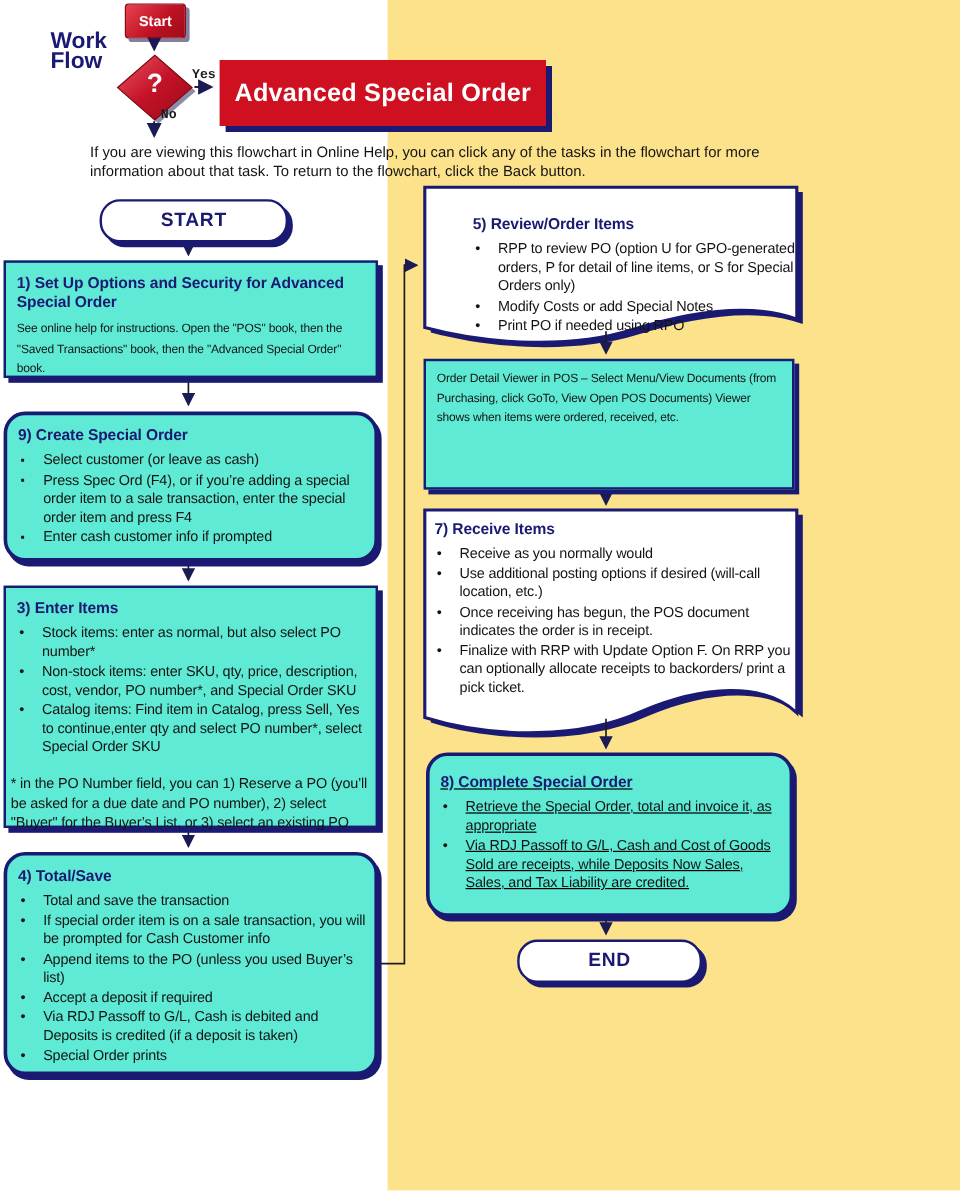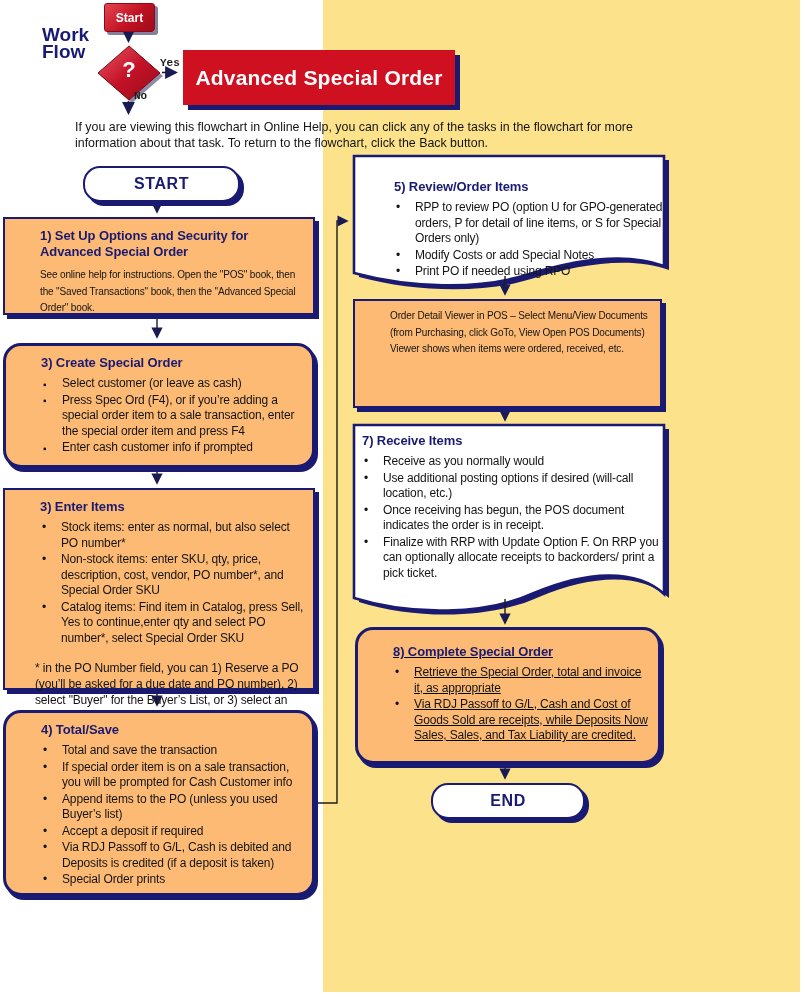--- a/index.html
+++ b/index.html
@@ -37,22 +37,22 @@
 
   .intro{position:absolute;left:75px;top:119px;width:575px;font-size:12.4px;line-height:16px;
     color:var(--text);z-index:2;}
 
   
   .pill{position:absolute;background:#fff;border:2.5px solid var(--navy);border-radius:17px;
     box-shadow:4px 4px 0 var(--navy);display:flex;align-items:center;justify-content:center;
     color:var(--navy);font-weight:bold;font-size:16px;letter-spacing:.6px;z-index:2;}
 
   
-  .box{position:absolute;background:#fdba74;border:2px solid var(--navy);
-    box-shadow:4px 4px 0 var(--navy);z-index:2;box-sizing:border-box;padding-left:26px;}
+  .box{position:absolute;background:#5eead4;border:2px solid var(--navy);
+    box-shadow:4px 4px 0 var(--navy);z-index:2;box-sizing:border-box;}
   .box.rounded{border-radius:18px;border-width:3px;box-shadow:3px 4px 0 var(--navy);}
   .doctext{position:absolute;background:transparent;z-index:2;box-sizing:border-box;}
   .box-title{font-weight:bold;font-size:13px;line-height:16px;color:var(--navy);
     margin:9px 9px 3px 9px;letter-spacing:-.1px;}
   .box-body{font-size:10px;line-height:16.5px;color:var(--text);margin:7px 9px 0 9px;letter-spacing:-.15px;}
   ul.bullets{list-style:none;margin:5px 0 0 0;padding:0;}
   ul.bullets li{position:relative;padding:0 6px 1px 30px;font-size:12px;line-height:15.5px;
     color:var(--text);letter-spacing:-.15px;}
   ul.bullets li::before{content:"\2022";position:absolute;left:11px;top:0;color:var(--text);}
   ul.bullets.square li::before{content:"\25AA";font-size:10px;top:0.5px;}
@@ -129,21 +129,21 @@
   <div class="pill" style="left:83px;top:166px;width:153px;height:32px;">
     <span>START</span>
   </div>
 
   <div class="box" style="left:3px;top:217px;width:312px;height:98px;">
     <div class="box-title">1) Set Up Options and Security for Advanced Special Order</div>
     <div class="box-body">See online help for instructions. Open the "POS" book, then the "Saved Transactions" book, then the "Advanced Special Order" book.</div>
   </div>
 
   <div class="box rounded" style="left:3px;top:343px;width:312px;height:125px;">
-    <div class="box-title">3) Create Special Order</div>
+    <div class="box-title">9) Create Special Order</div>
     <ul class="bullets square">
         <li>Select customer (or leave as cash)</li>
         <li>Press Spec Ord (F4), or if you’re adding a special order item to a sale transaction, enter the special order item and press F4</li>
         <li>Enter cash customer info if prompted</li>
       </ul>
   </div>
 
   <div class="box" style="left:3px;top:488px;width:312px;height:202px;">
     <div class="box-title">3) Enter Items</div>
     <ul class="bullets">

